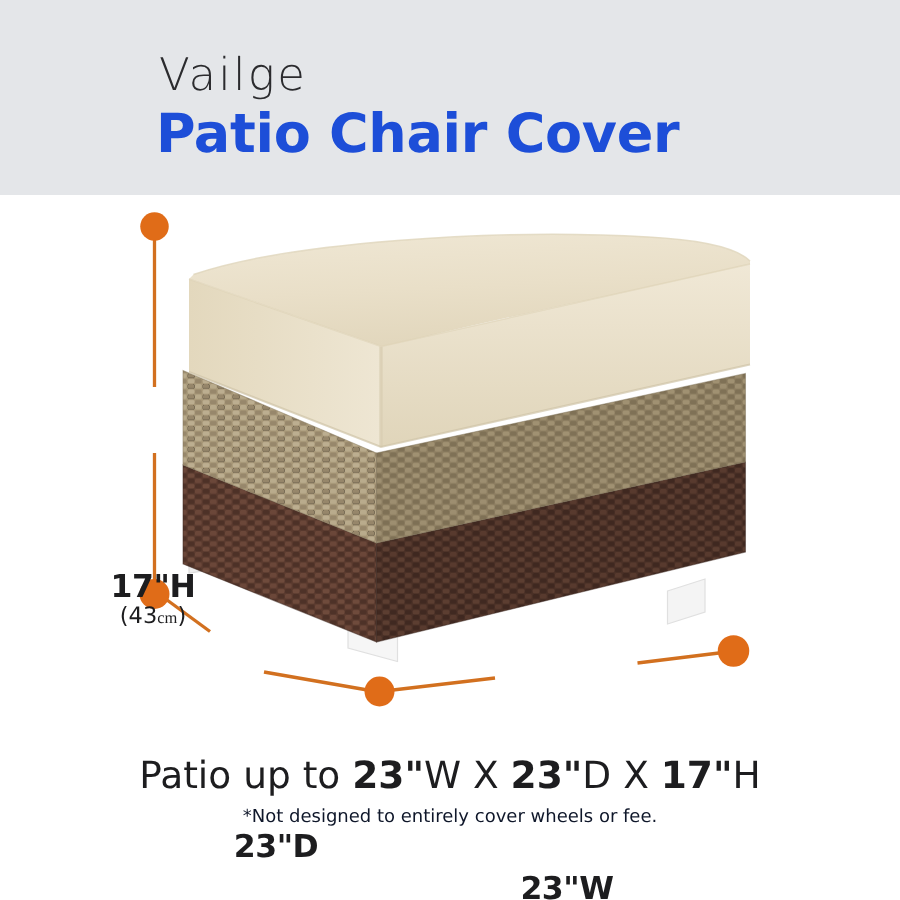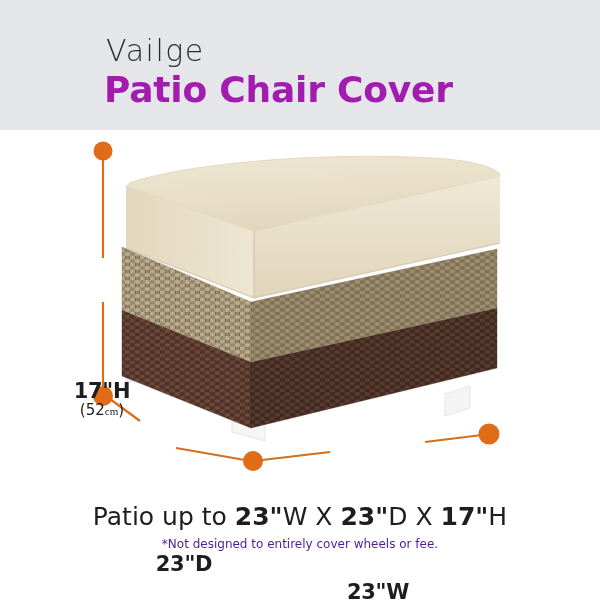--- a/index.html
+++ b/index.html
@@ -44,21 +44,21 @@
     white-space: nowrap;
   }
   .product-title {
     position: absolute;
     left: 104px;
     top: 72px;
     font-family: "DejaVu Sans", sans-serif;
     font-size: 36px;
     font-weight: 700;
     letter-spacing: -0.2px;
-    color: #a21caf;
+    color: #1d4ed8;
     line-height: 1;
     white-space: nowrap;
   }
 
   
   .stage {
     position: absolute;
     left: 0;
     top: 130px;
     width: 600px;
@@ -122,21 +122,21 @@
     margin-top: 2px;
     white-space: nowrap;
   }
   .footer-fits b {
     font-weight: 700;
   }
   .footer-note {
     font-family: "DejaVu Sans", sans-serif;
     font-size: 12px;
     font-weight: 400;
-    color: #4c1d95;
+    color: #0f172a;
     line-height: 1.2;
     margin-top: 5px;
     white-space: nowrap;
   }
 </style>
 </head>
 <body>
 
 <div id="page">
 
@@ -257,21 +257,21 @@
       <g>
         <circle cx="103" cy="21" r="9.5" fill="#e06c18"></circle>
         <circle cx="103" cy="266" r="10" fill="#e06c18"></circle>
         <circle cx="253" cy="331" r="10" fill="#e06c18"></circle>
         <circle cx="489" cy="304" r="10.5" fill="#e06c18"></circle>
       </g>
     </svg>
 
     <div class="dim-label" id="label-height">
       <div class="dim-main">17"H</div>
-      <div class="dim-sub"><span>(52</span><span class="unit">cm</span><span>)</span></div>
+      <div class="dim-sub"><span>(43</span><span class="unit">cm</span><span>)</span></div>
     </div>
 
     <div class="dim-label" id="label-depth">
       <div class="dim-main">23"D</div>
     </div>
 
     <div class="dim-label" id="label-width">
       <div class="dim-main">23"W</div>
 
     </div>

